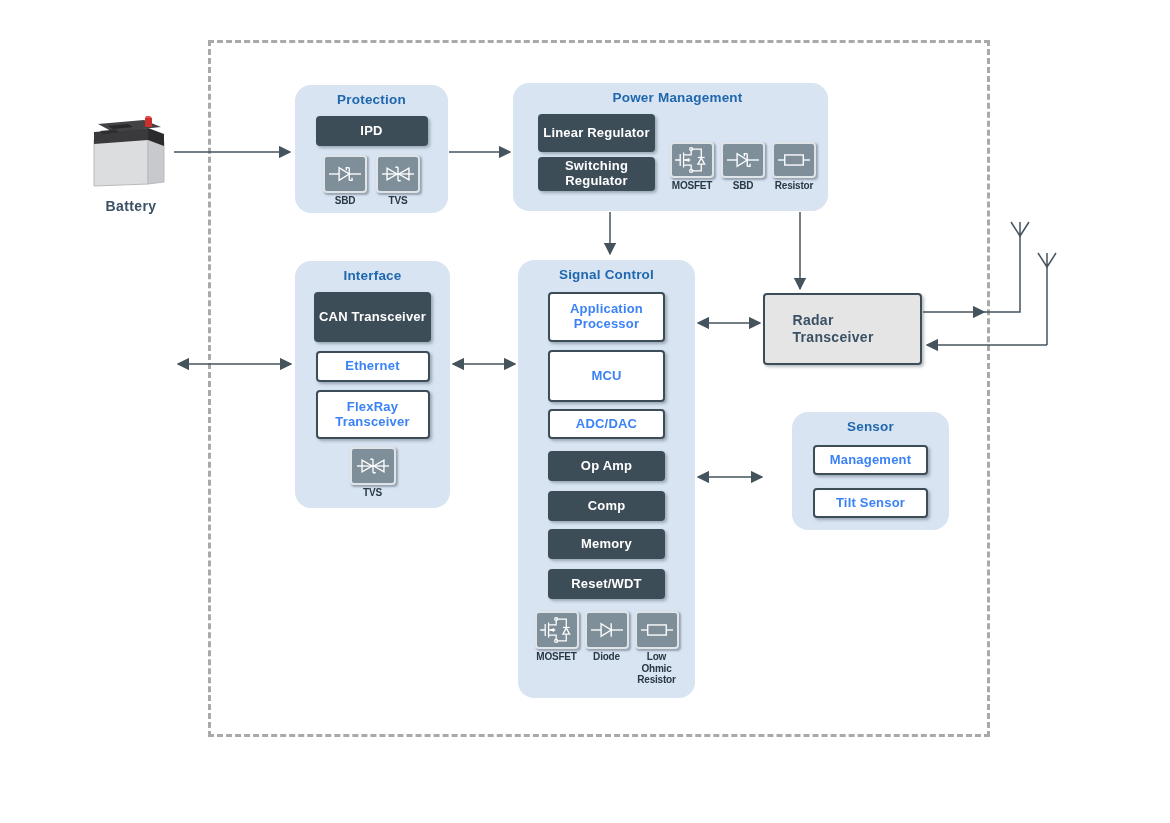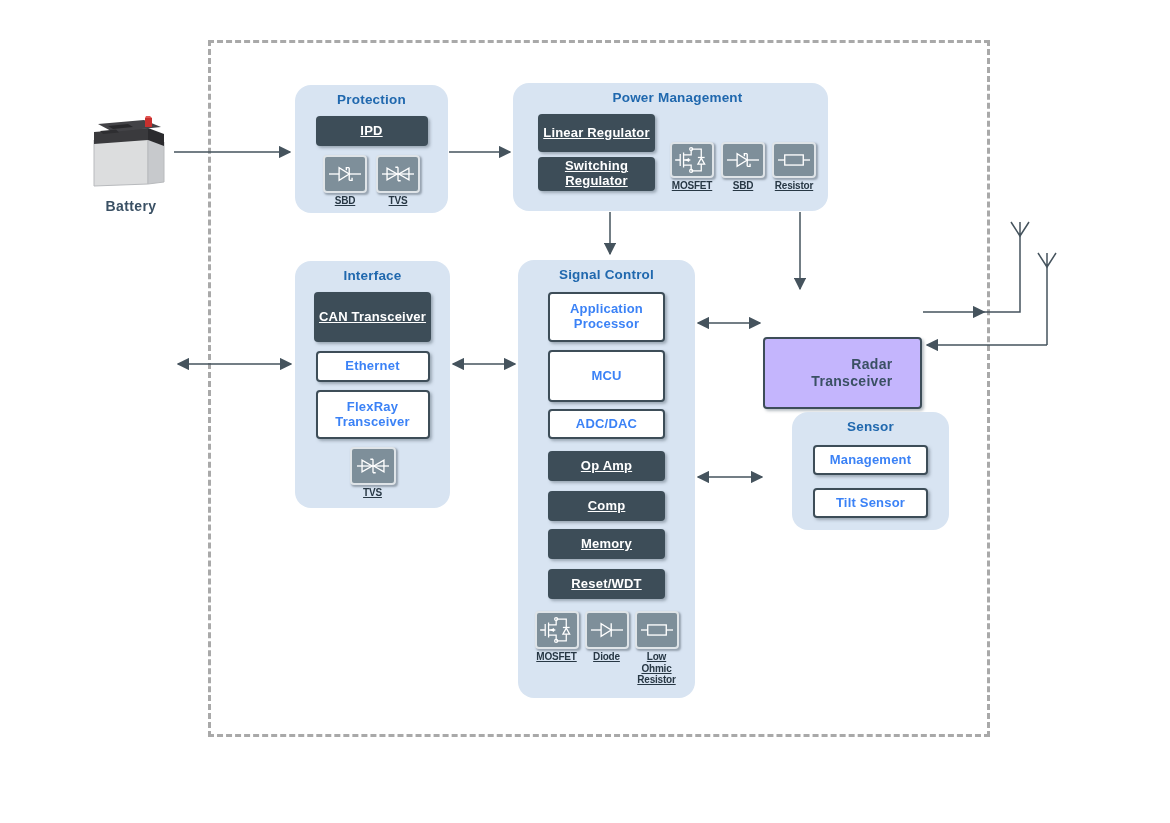--- a/index.html
+++ b/index.html
@@ -11,42 +11,42 @@
   #boundary{left:208px;top:40px;width:776px;height:691px;border:3px dashed #a9a9a9;z-index:1;}
 
   
   .panel{background:#d8e4f2;border-radius:16px;z-index:2;display:flex;flex-direction:column;
          align-items:center;padding-top:7px;box-sizing:border-box;}
   .panel-title{color:#2068ae;font-weight:bold;font-size:13.5px;letter-spacing:.2px;line-height:16px;}
 
   
   .chip-dark{background:#3d4d58;color:#fff;border-radius:4px;font-weight:bold;font-size:13px;
              display:flex;align-items:center;justify-content:center;text-align:center;line-height:1.12;
-             box-shadow:2px 2px 3px rgba(96,110,122,.5);letter-spacing:.2px;box-sizing:border-box;text-decoration:underline;}
+             box-shadow:2px 2px 3px rgba(96,110,122,.5);letter-spacing:.2px;box-sizing:border-box;}
   .chip-white{background:#fff;border:2px solid #3d4d58;border-radius:4px;color:#3b82f6;font-weight:bold;
               font-size:13px;display:flex;align-items:center;justify-content:center;text-align:center;
               line-height:1.12;box-shadow:2px 2px 3px rgba(96,110,122,.5);letter-spacing:.2px;box-sizing:border-box;}
   .w117{width:117px;}
 
   
   .icon-row{display:flex;gap:7px;align-items:flex-start;}
   .icon-cell{display:flex;flex-direction:column;align-items:center;width:46px;}
   .icon-box{width:44px;height:38px;background:#7e8f9a;border:2px solid #dfe4e8;border-radius:4px;
             box-shadow:1.5px 1.5px 2px rgba(96,110,122,.55);display:flex;align-items:center;
             justify-content:center;box-sizing:border-box;}
   .icon-box svg{width:40px;height:32px;display:block;}
   .icon-label{margin-top:2px;font-weight:bold;font-size:10px;color:#273744;text-align:center;
-              line-height:1.15;letter-spacing:-.2px;white-space:nowrap;text-decoration:underline;}
+              line-height:1.15;letter-spacing:-.2px;white-space:nowrap;}
   .icon-label.wrap{white-space:normal;width:48px;}
 
   
-  .outer-box{background:#c4b5fd;border:2px solid #3d4d58;border-radius:4px;color:#3a5064;font-weight:bold;
+  .outer-box{background:#e5e5e5;border:2px solid #3d4d58;border-radius:4px;color:#3a5064;font-weight:bold;
              font-size:14px;display:flex;flex-direction:column;align-items:center;justify-content:center;
-             text-align:right;line-height:1.25;box-shadow:2px 2px 3px rgba(96,110,122,.45);
-             z-index:2;box-sizing:border-box;letter-spacing:.3px;margin-top:44px;}
+             text-align:left;line-height:1.25;box-shadow:2px 2px 3px rgba(96,110,122,.45);
+             z-index:2;box-sizing:border-box;letter-spacing:.3px;}
 
   #battery-label{left:70px;top:198px;width:122px;text-align:center;color:#3a5064;font-weight:bold;
                  font-size:14px;letter-spacing:.4px;z-index:2;}
   #battery-art{left:86px;top:110px;width:88px;height:80px;z-index:2;}
 
   #connectors{left:0;top:0;width:1170px;height:823px;z-index:3;pointer-events:none;}
 
   
   .pm-content{display:flex;align-items:flex-end;gap:14px;margin-top:8px;}
   .pm-chips{display:flex;flex-direction:column;gap:5px;}

